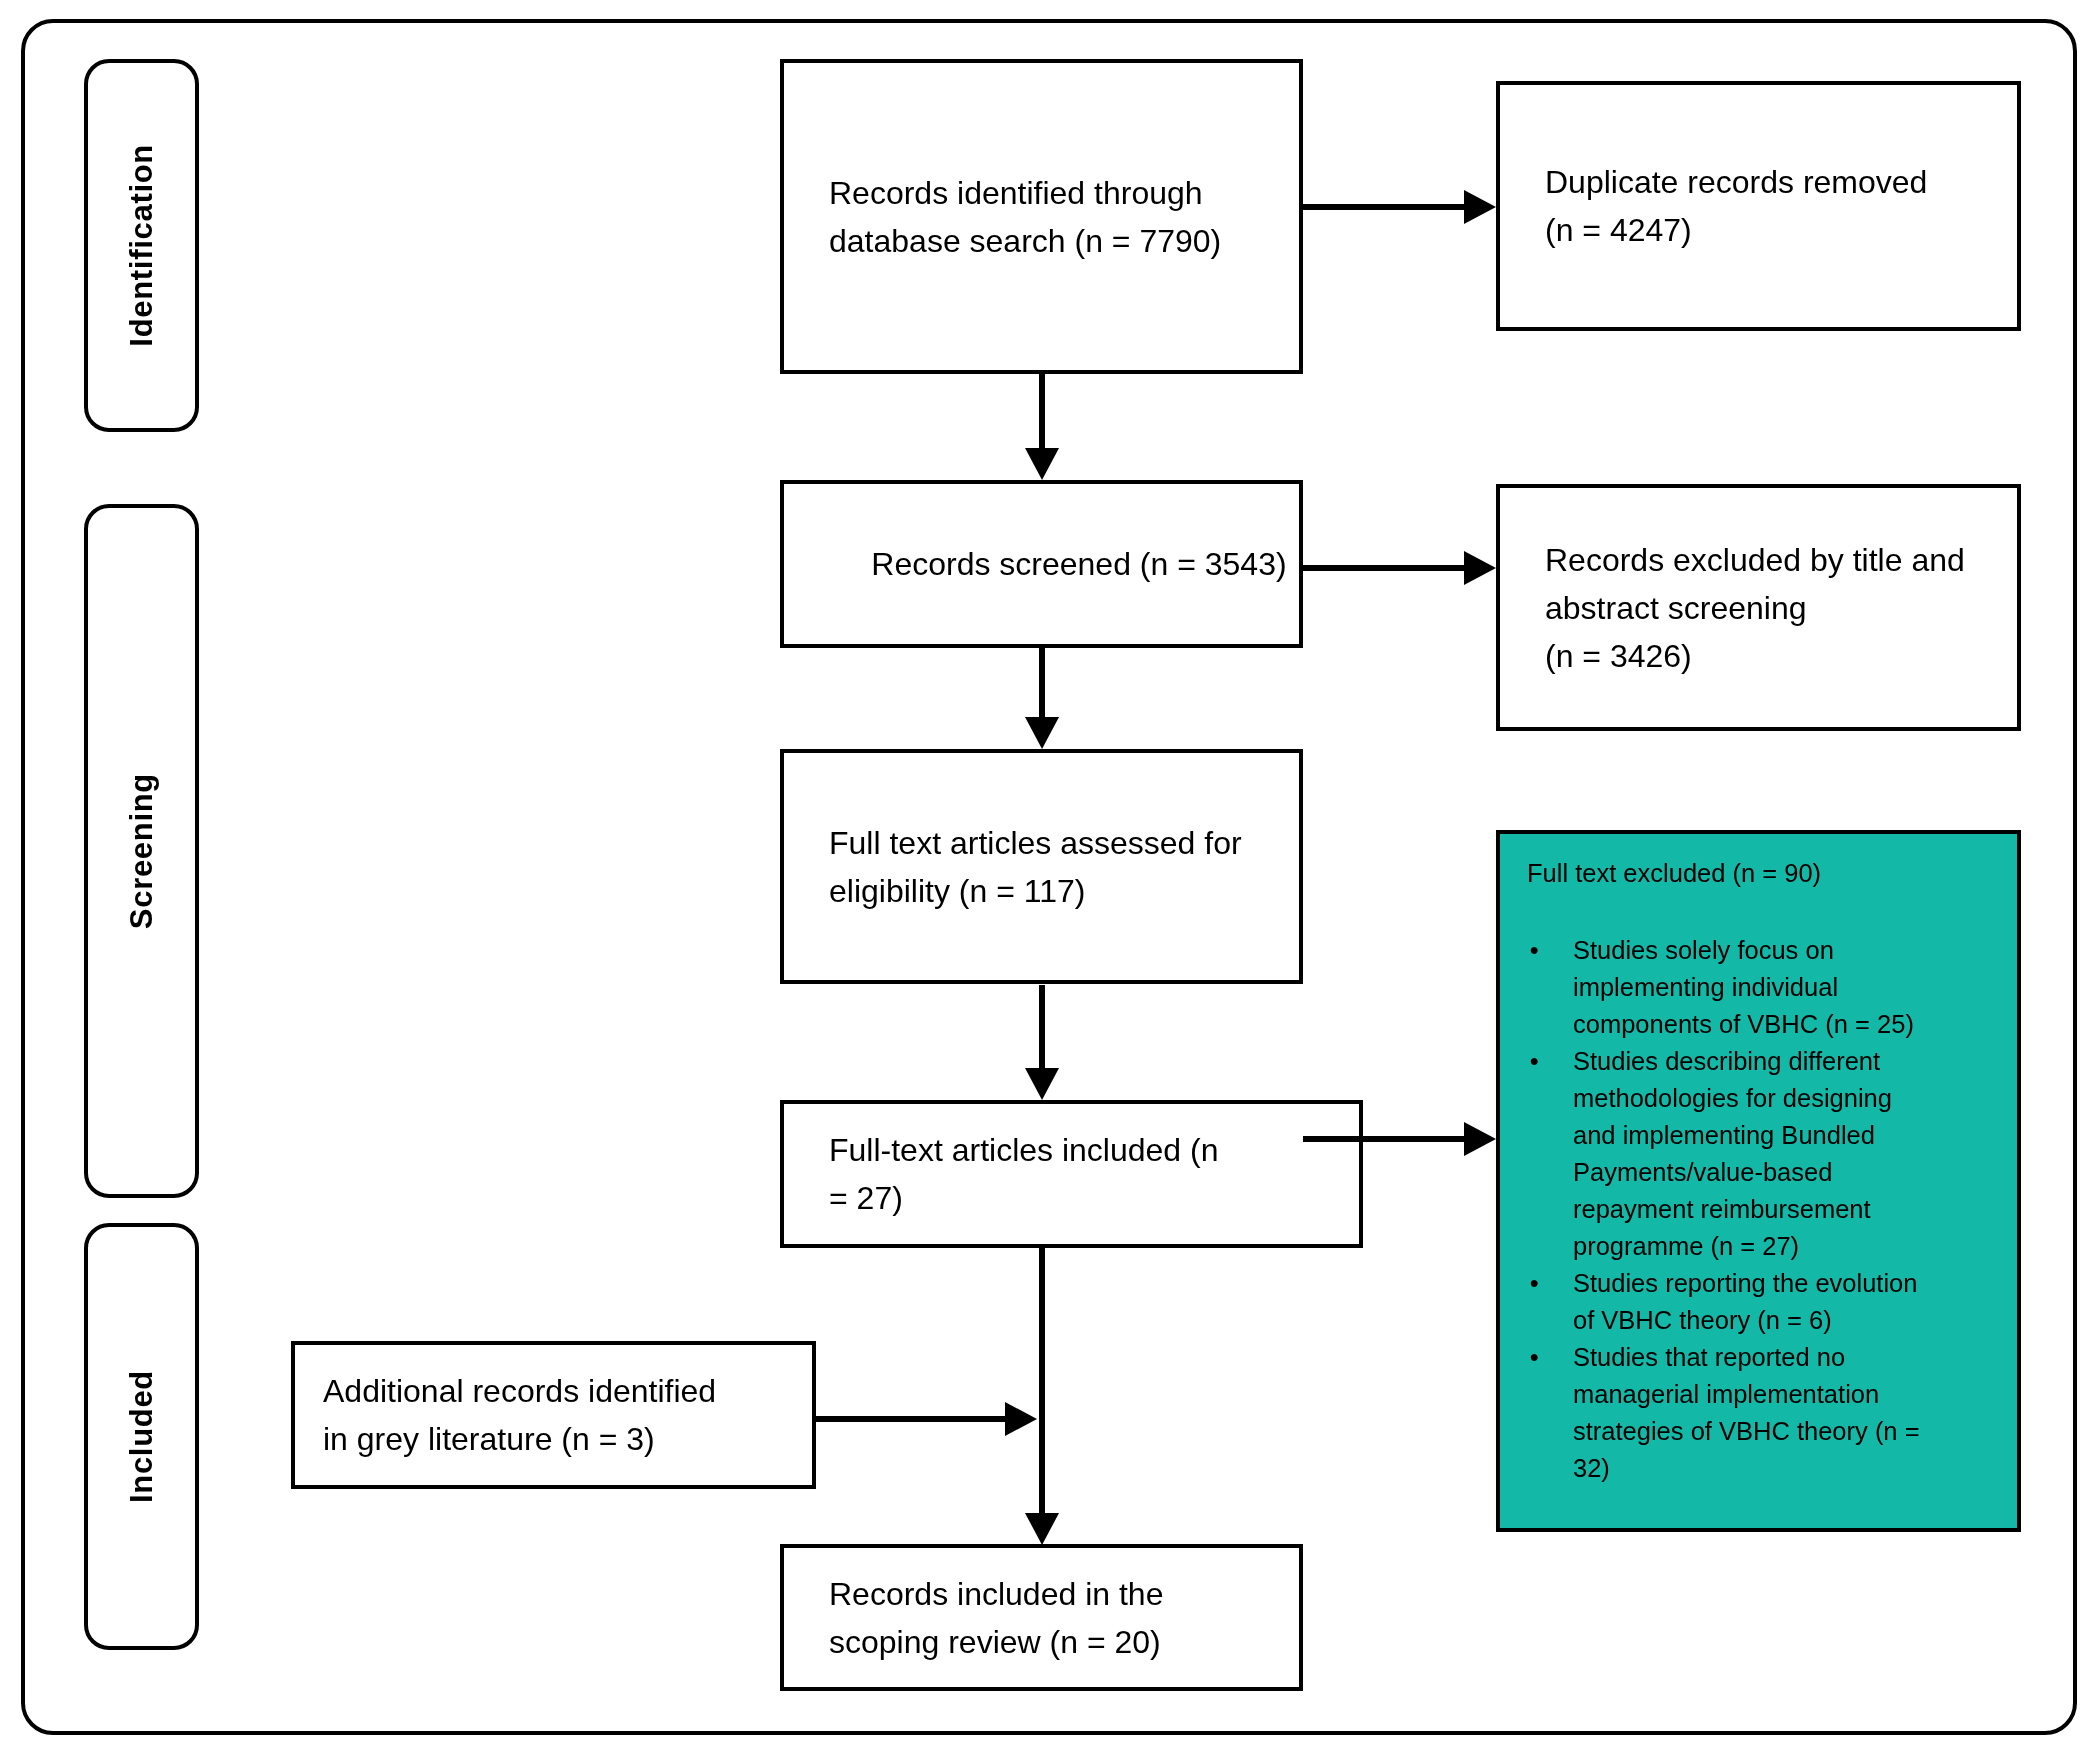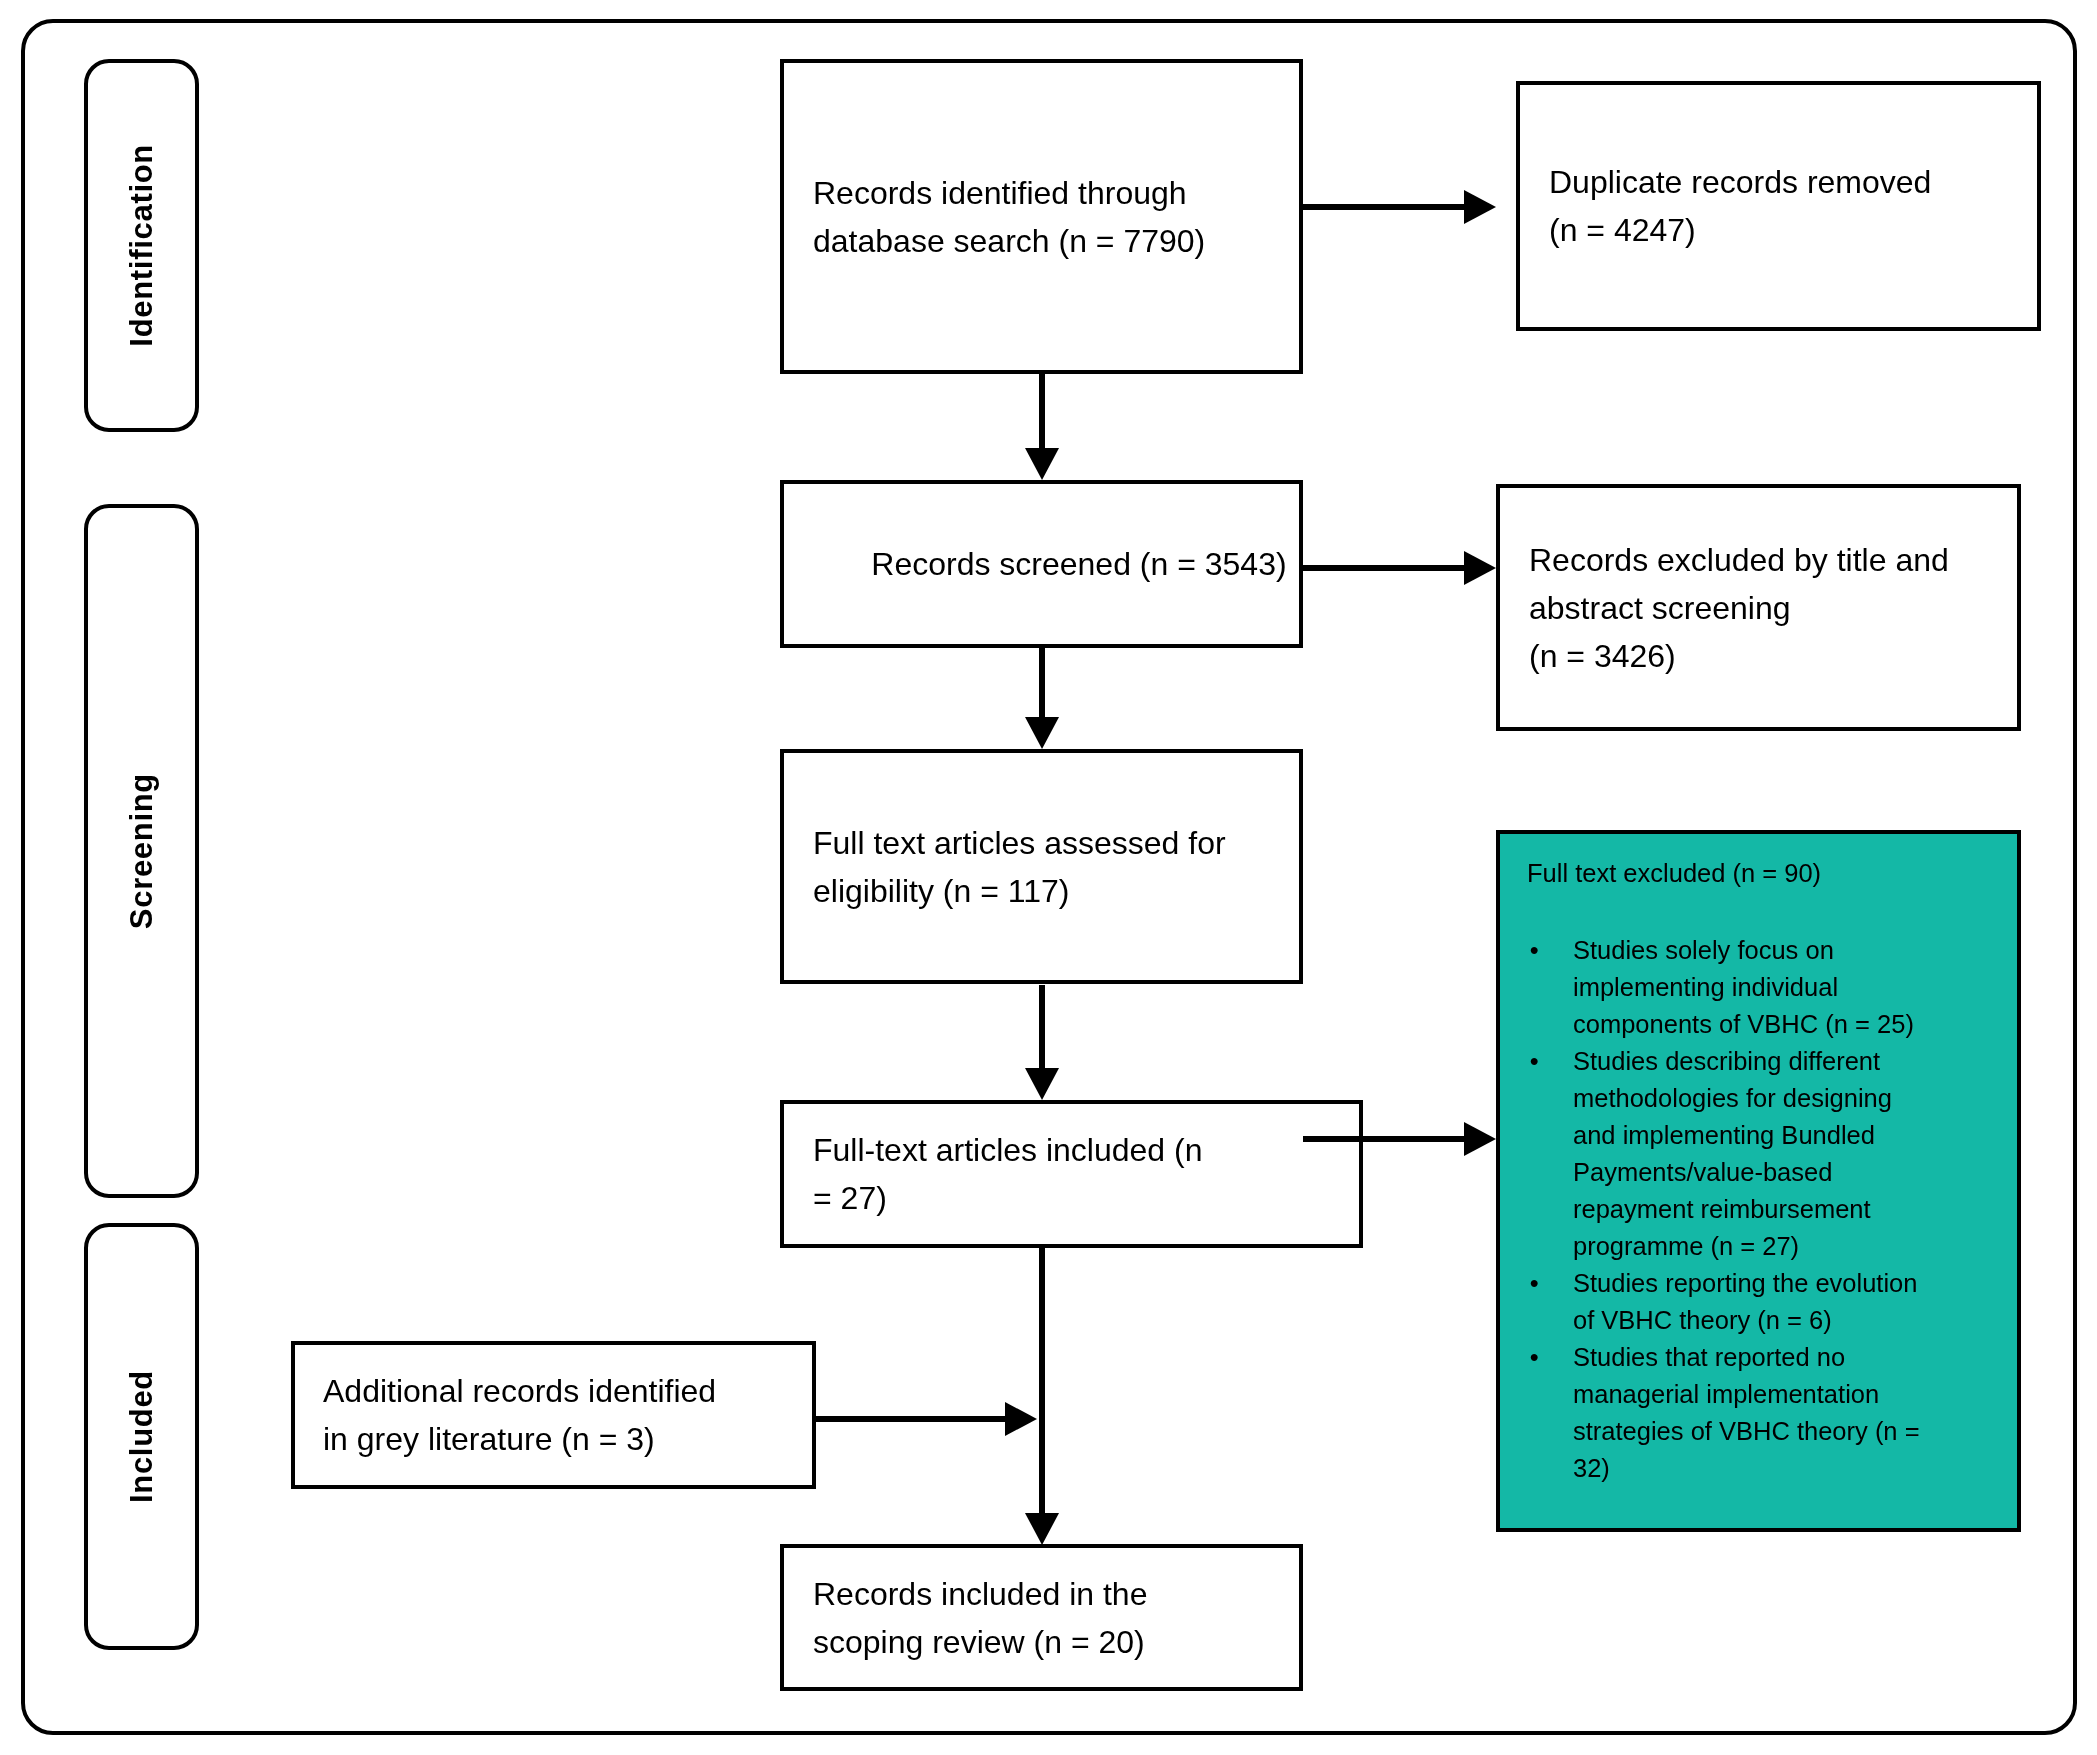--- a/index.html
+++ b/index.html
@@ -47,21 +47,21 @@
     border: 4.8px solid #000;
     box-sizing: border-box;
     background: #fff;
     display: flex;
     align-items: center;
   }
   .fbox .txt {
     white-space: pre-line;
     font-size: 32px;
     line-height: 48px;
-    padding-left: 29px;
+    padding-left: 45px;
     padding-right: 12.4px;
   }
   .excl-box {
     position: absolute;
     border: 4.8px solid #000;
     box-sizing: border-box;
     background: #14b8a6;
     padding: 21px 16.6px 0 27px;
     font-size: 25.5px;
     line-height: 37px;
@@ -134,21 +134,21 @@
   <div class="fbox" style="left:780px; top:1100px; width:583px; height:148px;">
     <div class="txt">Full-text articles included (n
 = 27)</div>
   </div>
 
   <div class="fbox" style="left:780px; top:1544px; width:523px; height:147px;">
     <div class="txt">Records included in the
 scoping review (n = 20)</div>
   </div>
 
-  <div class="fbox" style="left:1496px; top:81px; width:525px; height:250px;margin-left:20px;">
+  <div class="fbox" style="left:1496px; top:81px; width:525px; height:250px;">
     <div class="txt">Duplicate records removed
 (n = 4247)</div>
   </div>
 
   <div class="fbox" style="left:1496px; top:484px; width:525px; height:247px;">
     <div class="txt">Records excluded by title and
 abstract screening
 (n = 3426)</div>
   </div>
 

